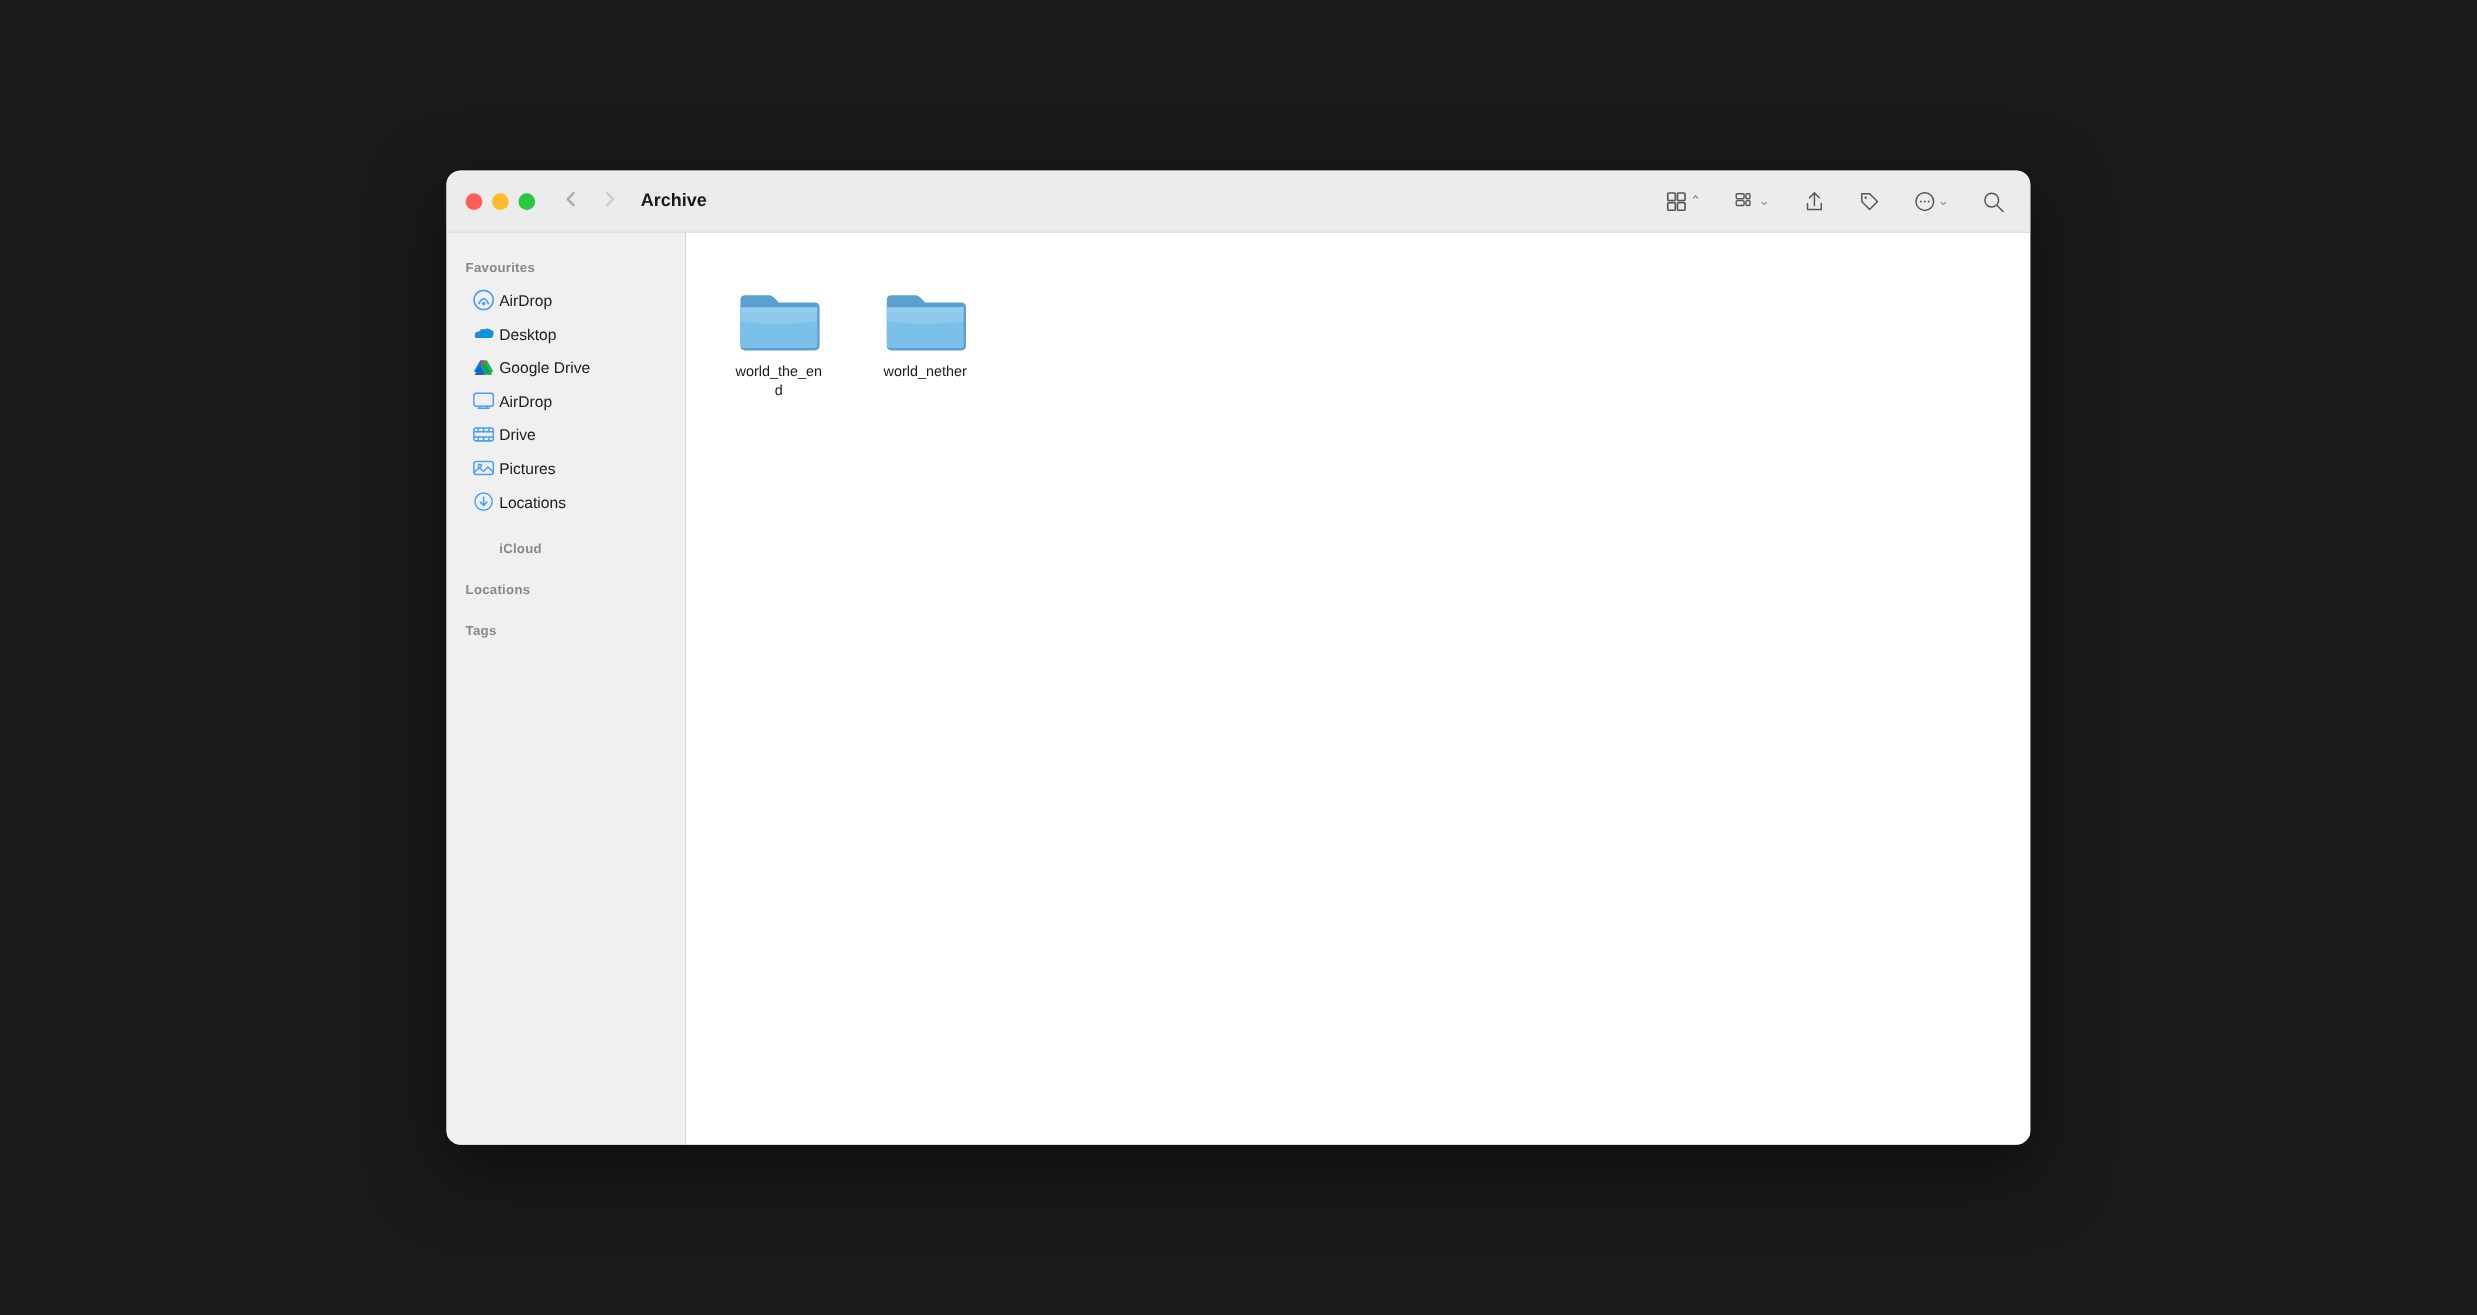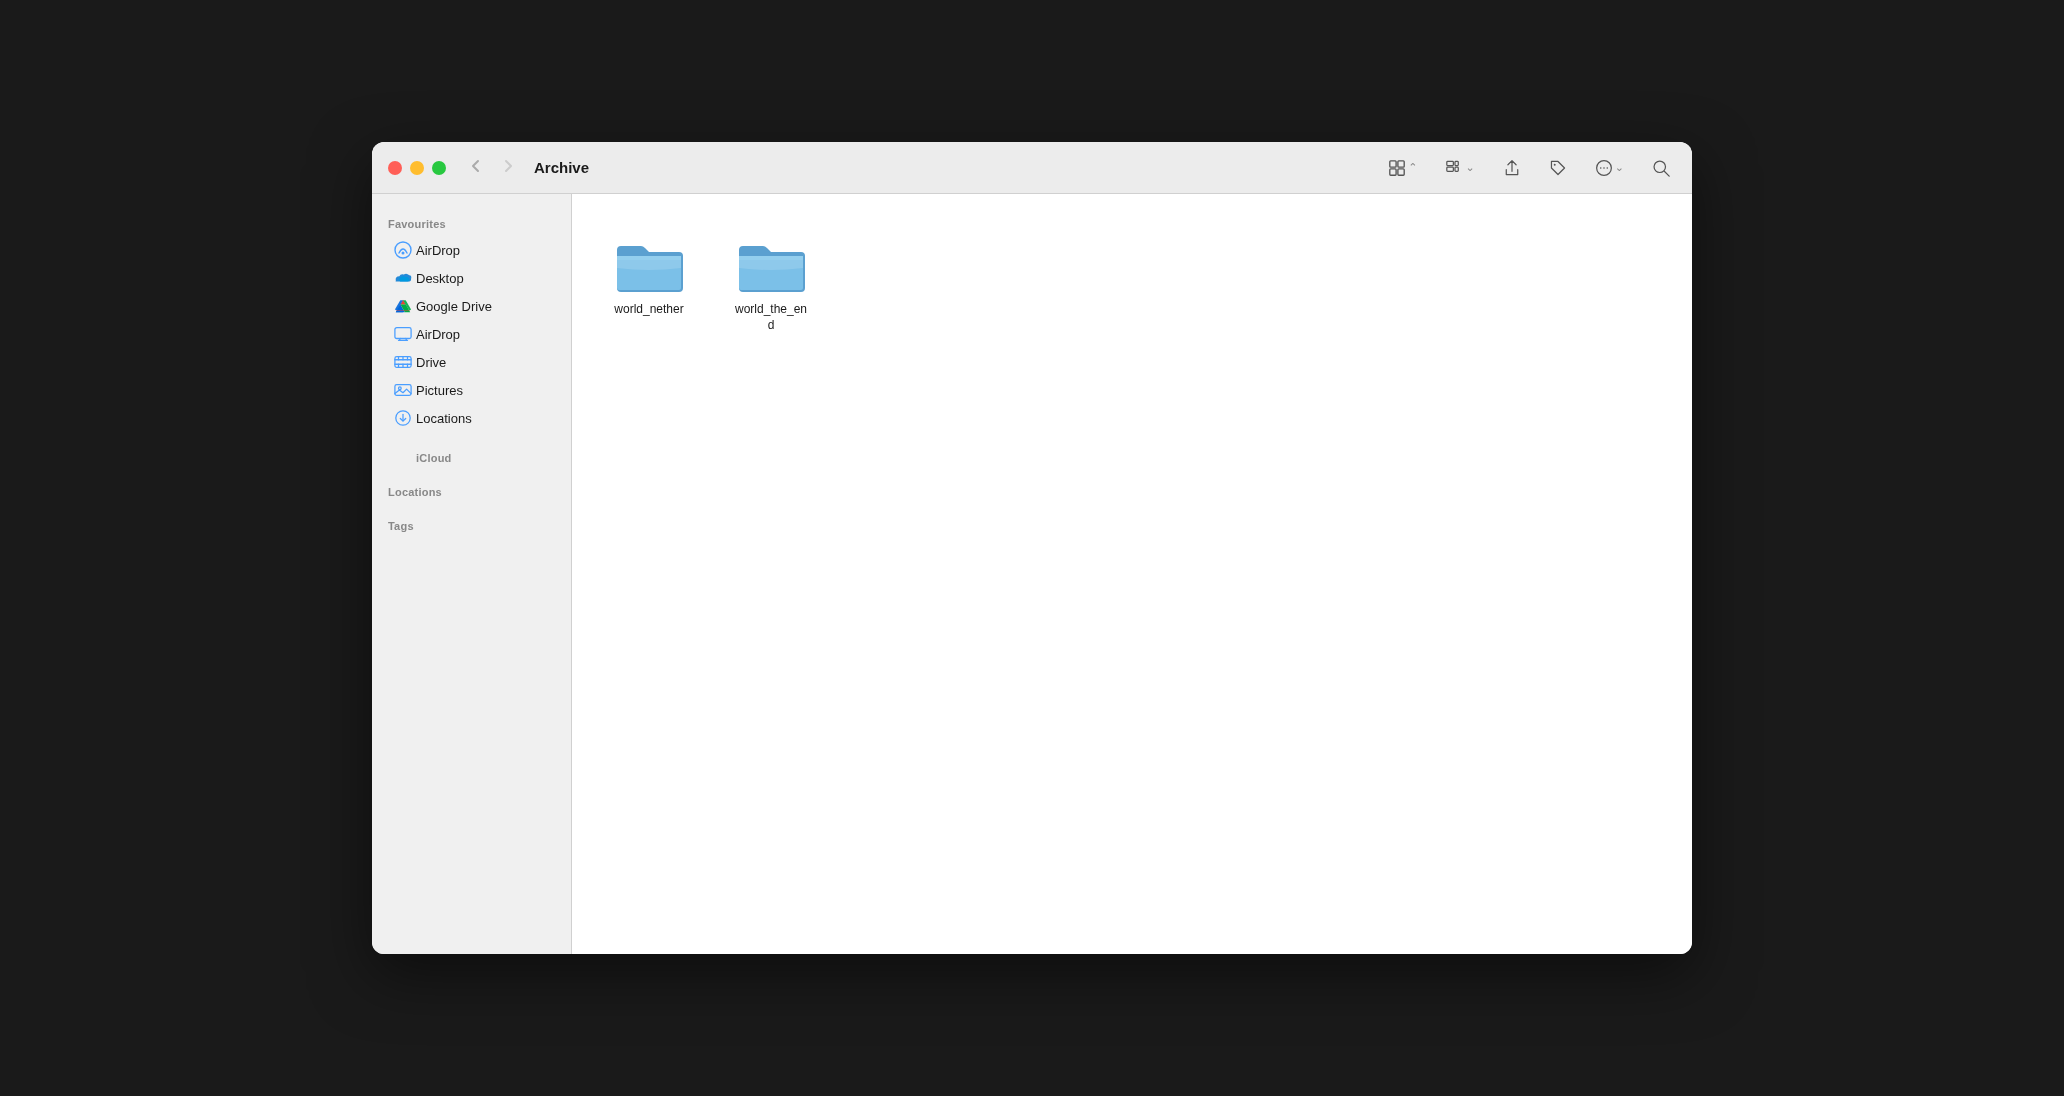--- a/index.html
+++ b/index.html
@@ -388,41 +388,41 @@
       </div>
 
       <div class="sidebar-section-label" style="margin-top:12px;padding-left:44px;">iCloud</div>
       <div class="sidebar-section-label" style="margin-top:8px;">Locations</div>
       <div class="sidebar-section-label" style="margin-top:8px;">Tags</div>
     </div>
 
     <div class="file-area">
       <div class="file-grid">
 
+
+        <div class="file-item">
+          <div class="folder-icon">
+            <svg viewBox="0 0 72 60" xmlns="http://www.w3.org/2000/svg">
+              <path d="M4 16 Q4 12 8 12 L28 12 Q30 12 32 14 L36 18 L66 18 Q70 18 70 22 L70 54 Q70 58 66 58 L8 58 Q4 58 4 54 Z" fill="#5ba0d0"></path>
+              <path d="M4 22 L68 22 L68 54 Q68 56 66 56 L6 56 Q4 56 4 54 Z" fill="#7bc0e8"></path>
+              <path d="M4 22 L68 22 L68 26 L4 26 Z" fill="#89cdef" opacity="0.5"></path>
+              <path d="M4 22 L68 22 L68 34 Q36 38 4 34 Z" fill="rgba(255,255,255,0.15)"></path>
+            </svg>
+          </div>
+          <span class="file-name">world_the_end</span>
+        </div>
 
         <div class="file-item">
           <div class="folder-icon">
             <svg viewBox="0 0 72 60" xmlns="http://www.w3.org/2000/svg">
               <path d="M4 16 Q4 12 8 12 L28 12 Q30 12 32 14 L36 18 L66 18 Q70 18 70 22 L70 54 Q70 58 66 58 L8 58 Q4 58 4 54 Z" fill="#5ba0d0"></path>
               <path d="M4 22 L68 22 L68 54 Q68 56 66 56 L6 56 Q4 56 4 54 Z" fill="#7bc0e8"></path>
               <path d="M4 22 L68 22 L68 26 L4 26 Z" fill="#89cdef" opacity="0.5"></path>
               <path d="M4 22 L68 22 L68 34 Q36 38 4 34 Z" fill="rgba(255,255,255,0.15)"></path>
             </svg>
           </div>
           <span class="file-name">world_nether</span>
         </div>
 
-        <div class="file-item">
-          <div class="folder-icon">
-            <svg viewBox="0 0 72 60" xmlns="http://www.w3.org/2000/svg">
-              <path d="M4 16 Q4 12 8 12 L28 12 Q30 12 32 14 L36 18 L66 18 Q70 18 70 22 L70 54 Q70 58 66 58 L8 58 Q4 58 4 54 Z" fill="#5ba0d0"></path>
-              <path d="M4 22 L68 22 L68 54 Q68 56 66 56 L6 56 Q4 56 4 54 Z" fill="#7bc0e8"></path>
-              <path d="M4 22 L68 22 L68 26 L4 26 Z" fill="#89cdef" opacity="0.5"></path>
-              <path d="M4 22 L68 22 L68 34 Q36 38 4 34 Z" fill="rgba(255,255,255,0.15)"></path>
-            </svg>
-          </div>
-          <span class="file-name">world_the_end</span>
-        </div>
-
       </div>
     </div>
   </div>
 </div>
 
 </body></html>

